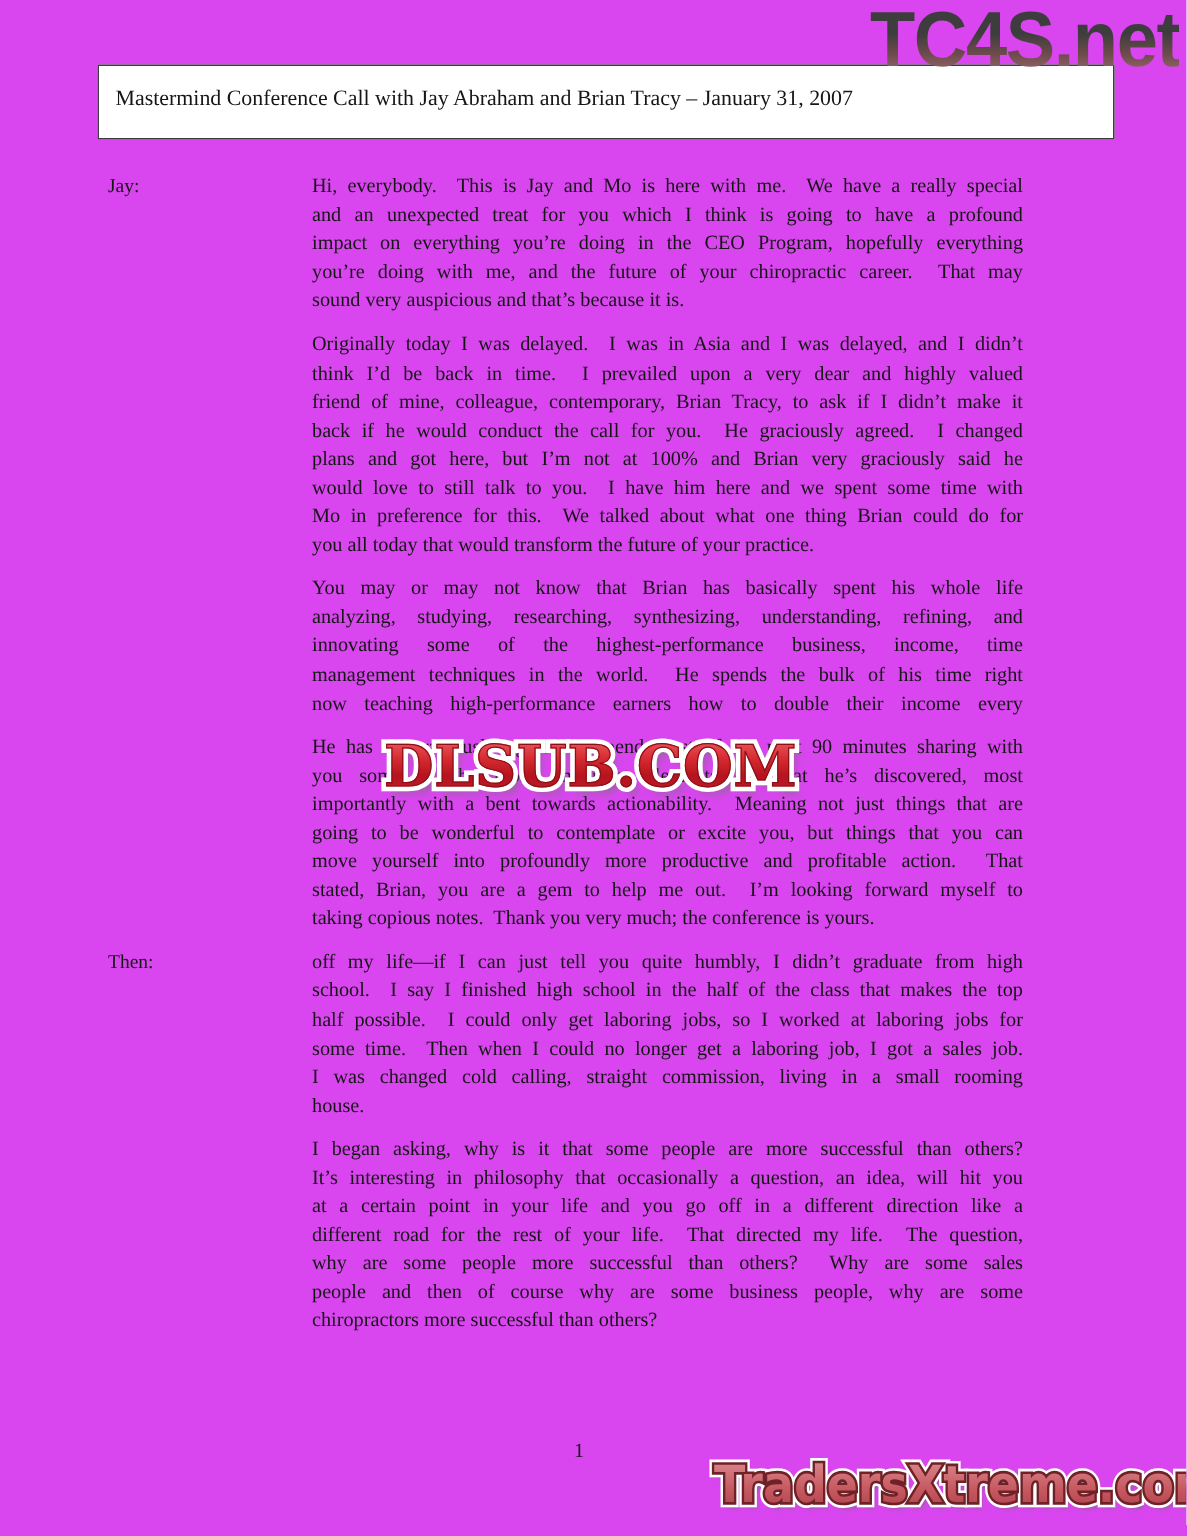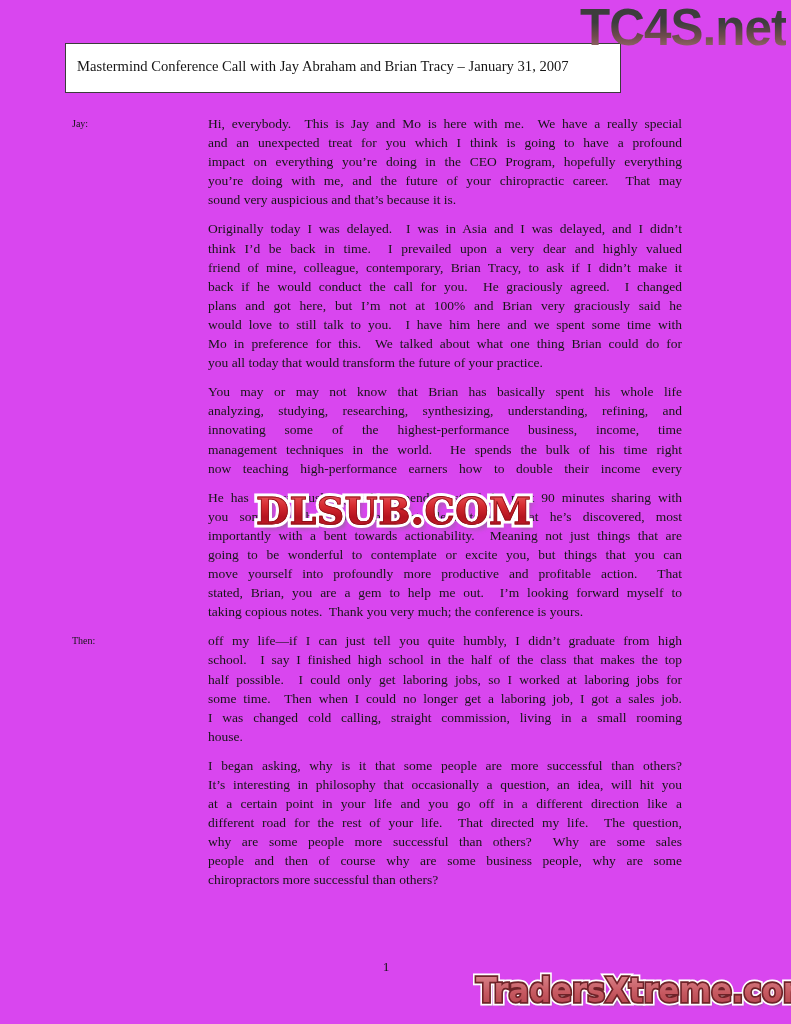--- a/index.html
+++ b/index.html
@@ -10,40 +10,40 @@
     width:791px; height:1024px;
     background:#d946ef;
     overflow:hidden;
     font-family:"Liberation Serif", serif;
     color:var(--ink, #161616);
   }
 
   
   .title-box {
     position:absolute; left:65px; top:43px;
-    width:556px; height:50px;
+    width:678px; height:50px;
     border:1px solid #3c3c3c;
     background:#ffffff;
     z-index:2;
   }
   .title-text {
     position:absolute; left:11px; top:13px;
     font-size:14.6px; line-height:19px;
     white-space:nowrap;
   }
 
   
   .content {
     position:absolute; left:72px; top:114px;
     width:626px; z-index:1;
   }
   .speech { display:flex; align-items:flex-start; }
   .speaker-col {
     flex:0 0 136px; width:136px;
-    font-size:10px; line-height:19.1px;
+    font-size:13px; line-height:19.1px;
   }
   .text-col { width:490px; }
   .para { margin:0 16px 10px 0; font-size:13.5px; line-height:19.1px; }
   .tline { text-align:justify; text-align-last:justify; }
   .tline-last { text-align:justify; text-align-last:left; }
 
   
   .page-number {
     position:absolute; left:0; top:959px; width:772px;
     text-align:center; font-size:13.5px; z-index:1;

